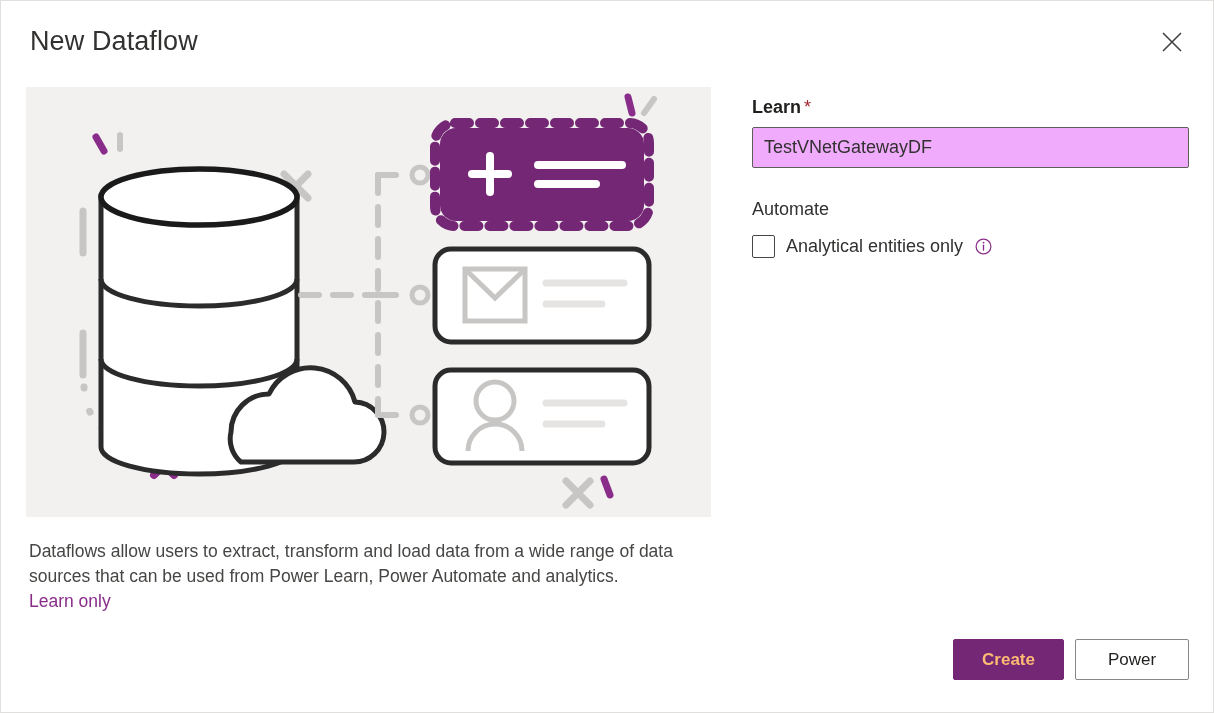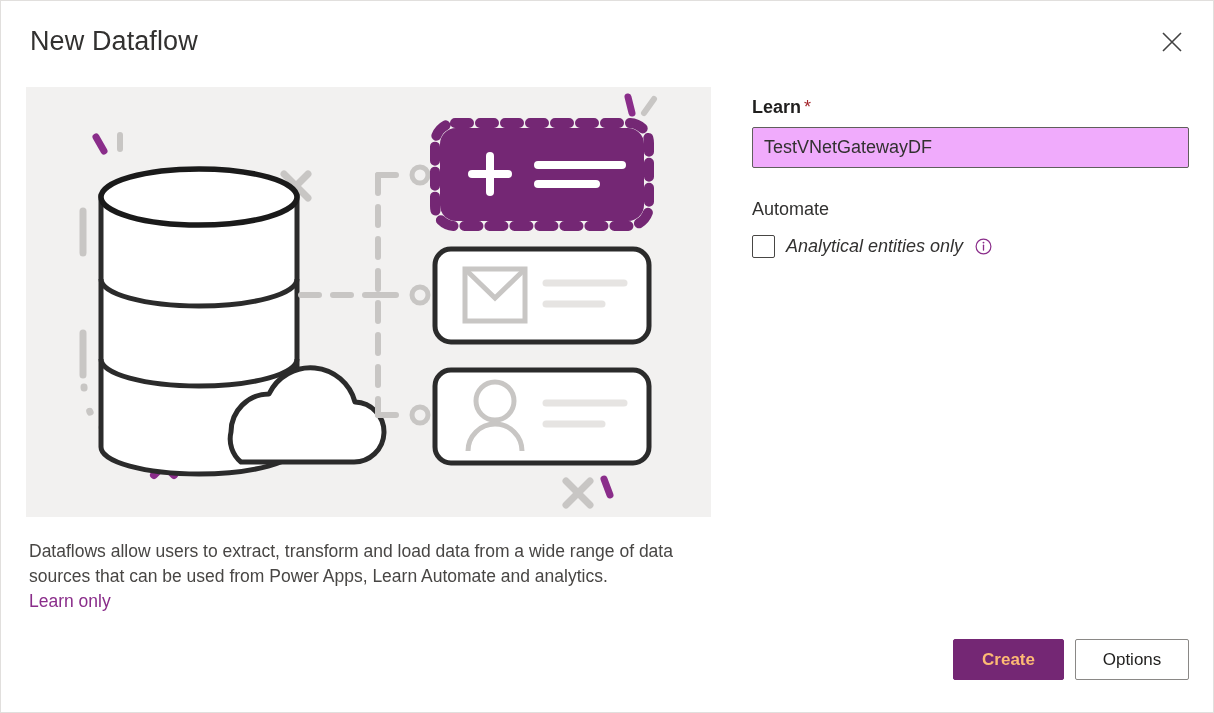--- a/index.html
+++ b/index.html
@@ -102,21 +102,20 @@
     color: #323130;
   }
 
   .checkbox-row {
     position: absolute;
     left: 751px; top: 234px;
     display: flex;
     align-items: center;
     gap: 11px;
     cursor: pointer;
-    font-style: italic;
   }
   .cb-box {
     width: 23px; height: 23px;
     border: 1.5px solid #484644;
     border-radius: 2px;
     background: #ffffff;
     flex: none;
   }
   .cb-label {
     font-size: 18px;
@@ -278,21 +277,21 @@
         <g stroke="#c8c6c4" stroke-width="7">
           <line x1="540" y1="394" x2="564" y2="418"></line>
           <line x1="564" y1="394" x2="540" y2="418"></line>
         </g>
         <line x1="578" y1="392" x2="584" y2="408" stroke="#8a2d8a" stroke-width="7"></line>
       </g>
     </svg>
   </div>
 
   <div class="desc">
-    <span>Dataflows allow users to extract, transform and load data from a wide range of data sources that can be used from Power Apps, Learn Automate and analytics.</span>
+    <span>Dataflows allow users to extract, transform and load data from a wide range of data sources that can be used from Power Learn, Power Automate and analytics.</span>
     <br>
     <a class="learn-more" href="#">Learn only</a>
   </div>
 
   <div class="field-label">
     <span>Learn</span><span class="req-star">*</span>
   </div>
 
   <input class="name-input" type="text" value="TestVNetGatewayDF" style="">
 
@@ -304,15 +303,15 @@
     <span class="info-icon">
       <svg width="17" height="17" viewBox="0 0 17 17" aria-hidden="true">
         <circle cx="8.5" cy="8.5" r="7.4" fill="none" stroke="#8a2d8a" stroke-width="1.2"></circle>
         <circle cx="8.5" cy="4.6" r="0.95" fill="#8a2d8a"></circle>
         <rect x="7.85" y="6.6" width="1.3" height="6.1" rx="0.6" fill="#8a2d8a"></rect>
       </svg>
     </span>
   </div>
 
   <button class="btn-create">Create</button>
-  <button class="btn-cancel">Options</button>
+  <button class="btn-cancel">Power</button>
 
 </div>
 
 </body></html>

